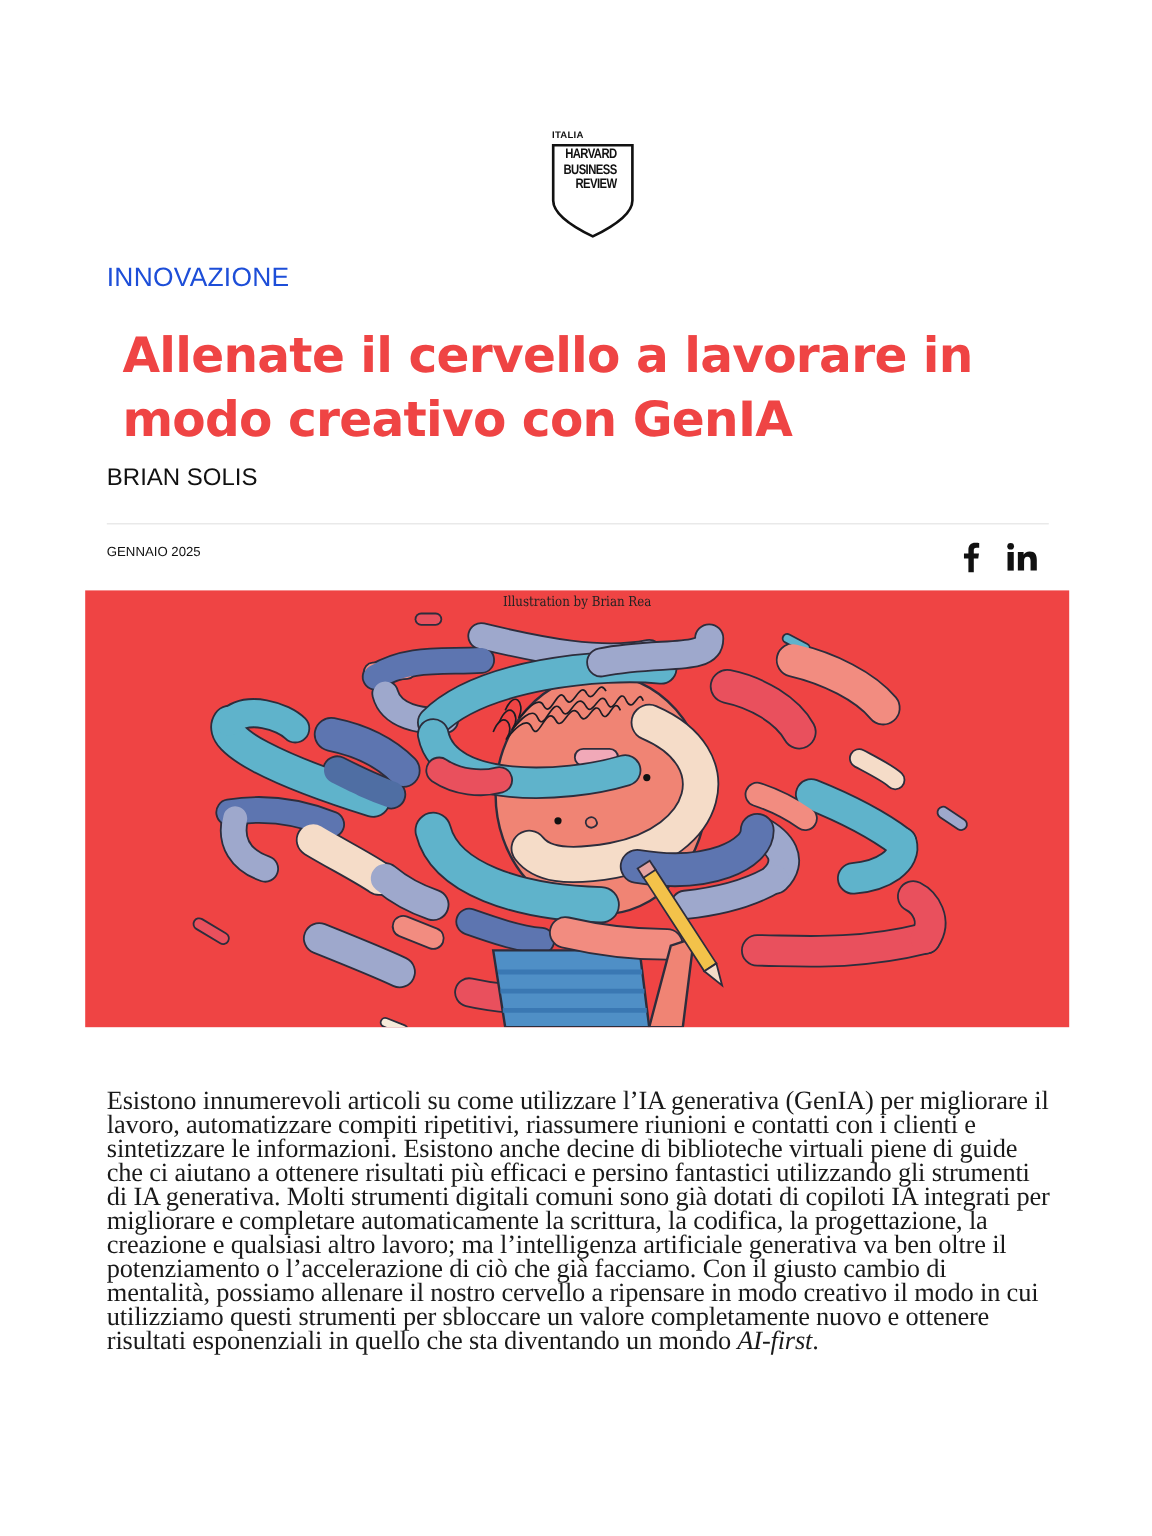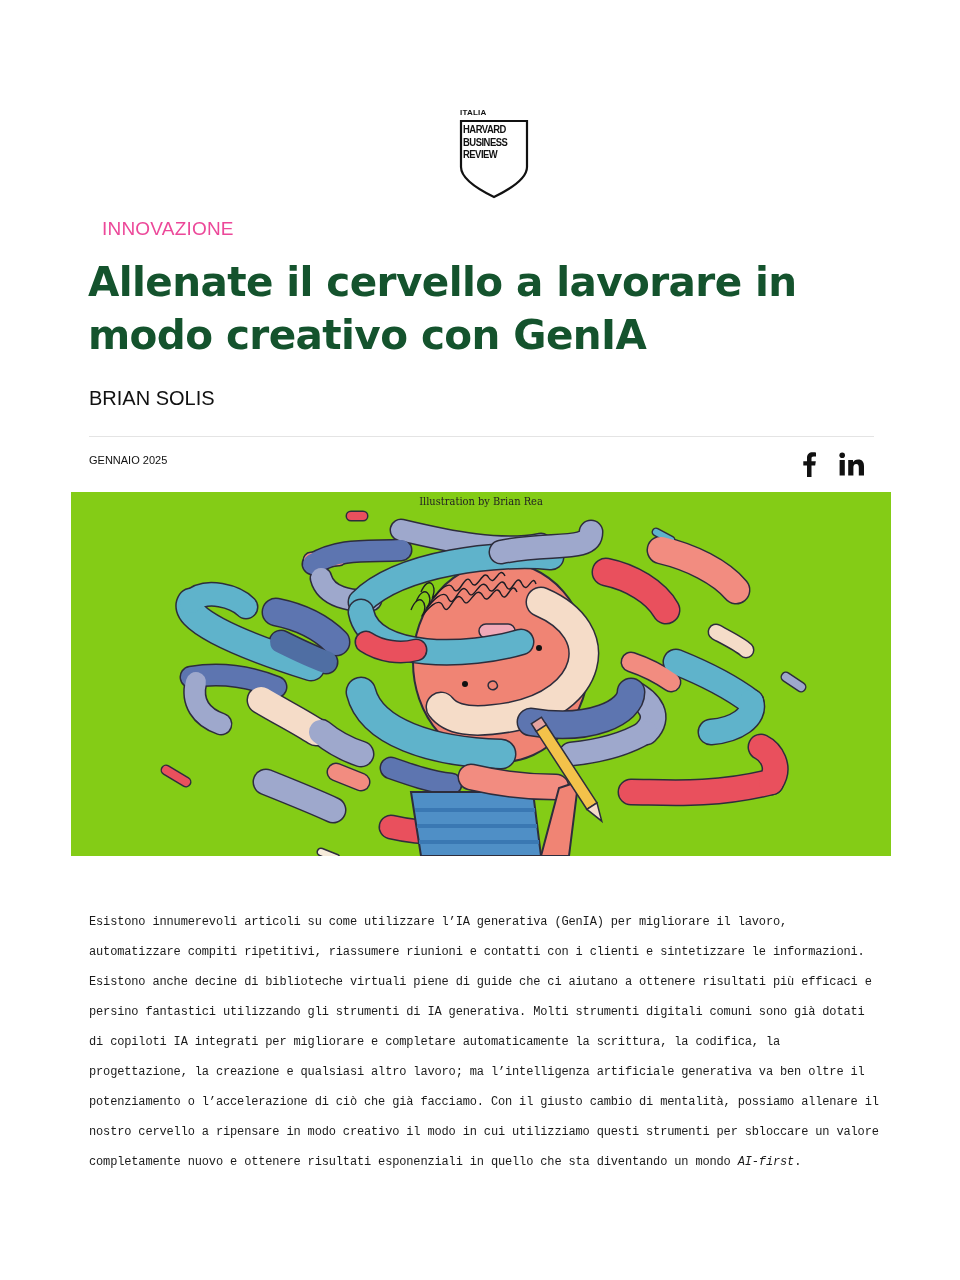--- a/index.html
+++ b/index.html
@@ -1,49 +1,49 @@
 <!DOCTYPE html>
 <html><head>
 <meta charset="utf-8">
 <style>
   html, body { margin: 0; padding: 0; background: #ffffff; }
   body { width: 960px; height: 1280px; position: relative; overflow: hidden;
          font-family: "Liberation Sans", "DejaVu Sans", sans-serif; color: #111; }
 
-  .logo { position: absolute; left: 456px; top: 108px; width: 76px; height: 92px; }
+  .logo { position: absolute; left: 456px; top: 108px; width: 76px; height: 92px; text-align: right; }
   .logo .kicker { position: absolute; left: 4px; top: 0; font-size: 8px; font-weight: 700;
                   letter-spacing: 0.2px; color: #111; }
   .logo svg { position: absolute; left: 3px; top: 11px; }
   .logo .wordmark { position: absolute; left: 7px; top: 15px; width: 62px;
                     font-family: "Liberation Sans", sans-serif; font-weight: 700;
                     font-size: 11.5px; line-height: 12.5px; letter-spacing: -0.6px;
                     transform: scaleX(0.82); transform-origin: left top; color: #111; }
 
-  .category { position: absolute; left: 89px; top: 218px; font-size: 19px; letter-spacing: 0.2px; color: #ec4899; margin-left: 13px; }
-  .title { position: absolute; left: 88px; top: 256px; width: 760px; margin: 0;
+  .category { position: absolute; left: 89px; top: 218px; font-size: 22px; letter-spacing: 0.2px; color: #1d4ed8; }
+  .title { position: absolute; left: 88px; top: 256px; width: 760px; margin: 14px;
            font-family: "DejaVu Sans", sans-serif; font-weight: 700; font-size: 40.5px;
-           line-height: 53px; letter-spacing: -0.6px; color: #14532d; }
+           line-height: 53px; letter-spacing: -0.6px; color: #ef4444; }
   .author { position: absolute; left: 89px; top: 387px; font-size: 20px; color: #111; }
   .divider { position: absolute; left: 89px; top: 436px; width: 785px; height: 1px; background: #e4e4e4; }
   .date { position: absolute; left: 89px; top: 454px; font-size: 11px; color: #111; }
 
   .share { position: absolute; top: 448px; height: 32px; display: flex; align-items: center;
            justify-content: center; cursor: pointer; }
   .share.fb { left: 796px; width: 26px; }
   .share.li { left: 836px; width: 32px; }
 
   .hero { position: absolute; left: 71px; top: 492px; width: 820px; height: 364px;
-          background: #84cc16; overflow: hidden; }
+          background: #ef4444; overflow: hidden; }
   .hero .credit { position: absolute; left: 0; width: 100%; top: 2px; text-align: center;
                   font-family: "DejaVu Serif", serif; font-size: 11.5px; color: #222;
                   transform: scaleX(0.86); }
   .hero svg { position: absolute; left: 0; top: 0; }
 
   .body-text { position: absolute; left: 89px; top: 907px; width: 790px; margin: 0;
-               font-family: Liberation Mono, monospace; font-size: 12px; line-height: 30px;
+               font-family: Liberation Serif, serif; font-size: 22px; line-height: 20px;
                color: #1a1a1a; letter-spacing: -0.15px; }
   .body-text em { font-style: italic; }
 </style>
 </head>
 <body>
 
 <div class="logo">
   <span class="kicker">ITALIA</span>
   <svg width="70" height="80" viewBox="0 0 70 80">
     <path d="M2 2 H68 V48 Q68 62 35 78 Q2 62 2 48 Z" fill="#fff" stroke="#111" stroke-width="2.2"></path>

